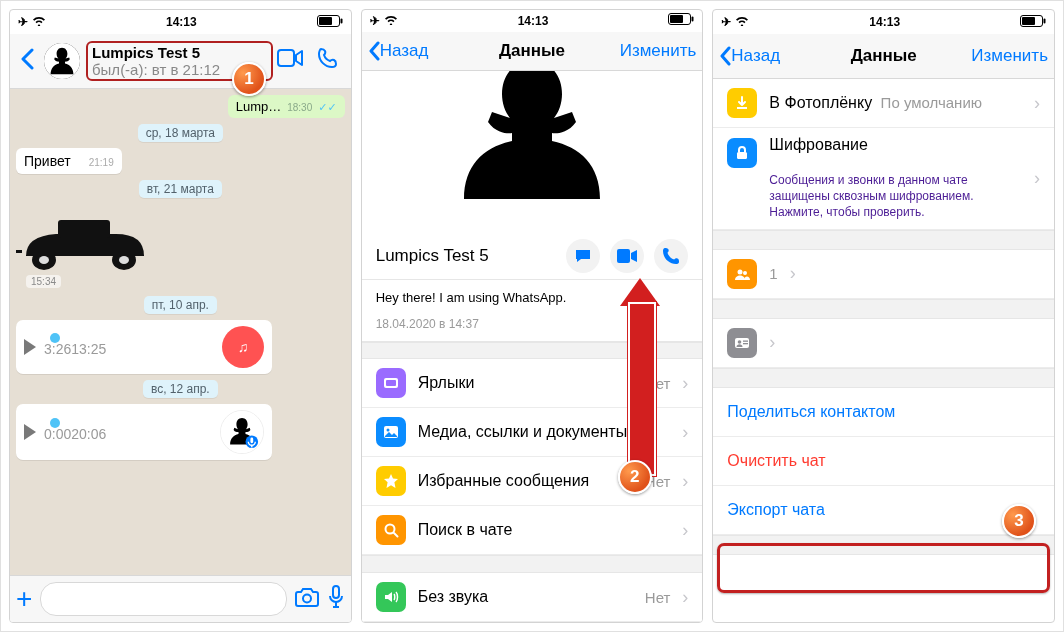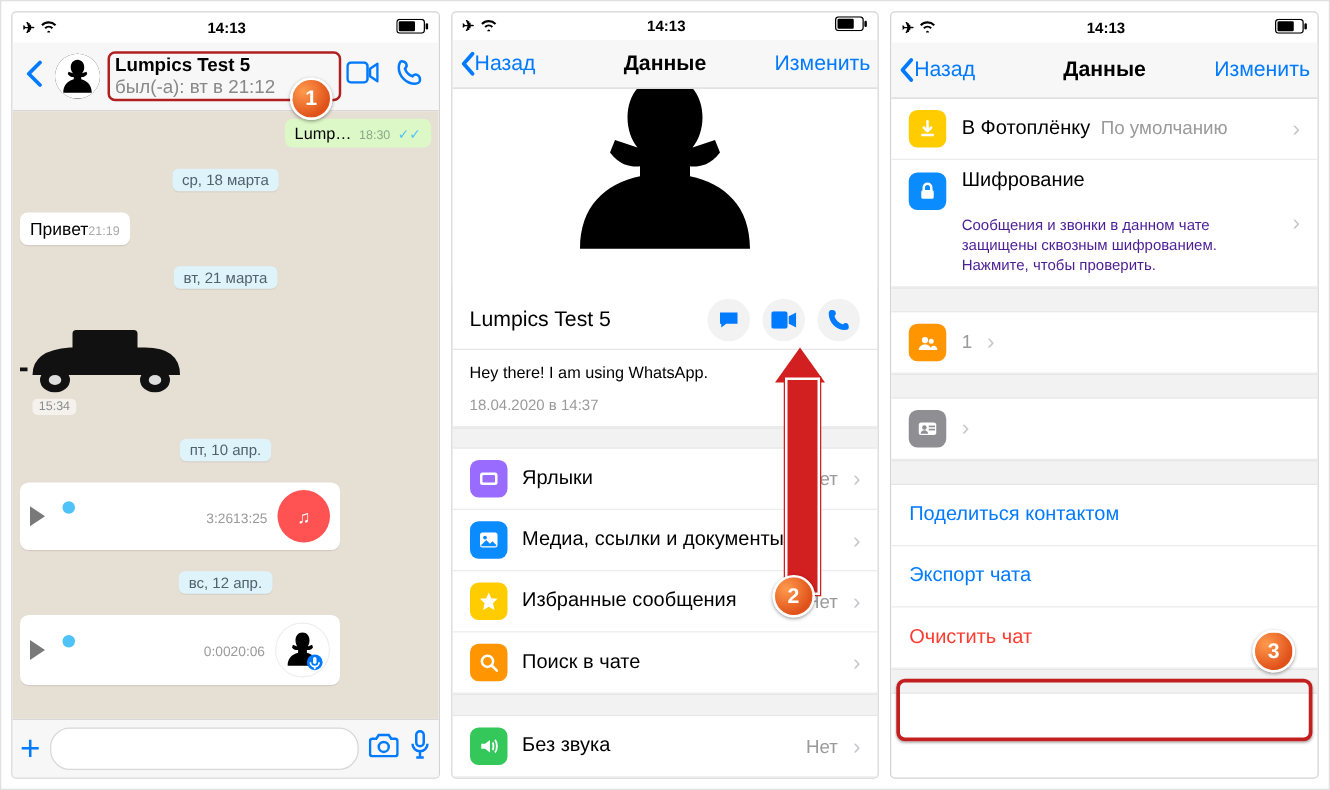--- a/index.html
+++ b/index.html
@@ -21,33 +21,33 @@
 .chathead{height:54px;display:flex;align-items:center;padding:0 6px;background:#f7f7f7;border-bottom:1px solid #d8d8d8}
 .chathead .back{color:#007aff;font-size:26px;padding:0 4px}
 .chathead .avatar{width:36px;height:36px;border-radius:50%;background:#222;margin:0 6px;display:flex;align-items:flex-end;justify-content:center;overflow:hidden}
 .chathead .titleblock{flex:1;min-width:0;border:2px solid #b02020;border-radius:6px;padding:1px 4px;line-height:1.15}
 .chathead .cname{font-size:15px;font-weight:600}
 .chathead .cstatus{font-size:15px;color:#888}
 .chathead .actions{display:flex;gap:14px;color:#007aff;font-size:22px;padding:0 6px 0 4px}
 
 
 .chatbody{flex:1;background:#e6dfd4;overflow:hidden;display:flex;flex-direction:column;font-size:14px;padding:4px 6px;position:relative}
-.datechip{align-self:center;background:#dff3fb;border-radius:5px;padding:2px 8px;font-size:12px;color:#52616b;margin:15px 0;box-shadow:0 1px 0 rgba(0,0,0,.06)}
+.datechip{align-self:center;background:#dff3fb;border-radius:5px;padding:2px 8px;font-size:12px;color:#52616b;margin:4px 0;box-shadow:0 1px 0 rgba(0,0,0,.06)}
 .bubbleout{align-self:flex-end;background:#dcf8c6;border-radius:6px;padding:4px 8px;margin:2px 0;font-size:13px;display:flex;align-items:baseline;gap:6px}
 .bubbleout .time{font-size:10px;color:#8aa98a}
 .bubbleout .ticks{font-size:11px;color:#4fc3f7}
-.bubblein{align-self:flex-start;background:#fff;border-radius:6px;padding:5px 8px;margin:2px 0;font-size:14px;display:flex;align-items:baseline;gap:0;box-shadow:0 1px 0 rgba(0,0,0,.08)}
+.bubblein{align-self:flex-start;background:#fff;border-radius:6px;padding:5px 8px;margin:2px 0;font-size:14px;display:flex;align-items:baseline;gap:18px;box-shadow:0 1px 0 rgba(0,0,0,.08)}
 .bubblein .time{font-size:10px;color:#aaa}
 .sticker{align-self:flex-start;margin:4px 0 0 0}
 .sttime{align-self:flex-start;font-size:10px;color:#8a8a8a;background:rgba(255,255,255,.6);padding:1px 5px;border-radius:4px;margin:2px 0 4px 10px}
 .voice{align-self:flex-start;background:#fff;border-radius:7px;padding:6px 8px;margin:2px 0;display:flex;align-items:center;gap:8px;width:240px;box-shadow:0 1px 0 rgba(0,0,0,.08)}
 .voice .play{width:0;height:0;border-top:8px solid transparent;border-bottom:8px solid transparent;border-left:12px solid #797979}
 .voice .track{flex:1;height:2px;background:#d0d0d0;position:relative}
 .voice .dot{position:absolute;left:6px;top:-4px;width:10px;height:10px;border-radius:50%;background:#4fc3f7}
-.voice .times{display:flex;justify-content:flex-end;font-size:11px;color:#9a9a9a;width:100%;margin-top:2px}
+.voice .times{display:flex;justify-content:flex-start;font-size:14px;color:#9a9a9a;width:100%;margin-top:2px}
 .voice .vcol{flex:1;display:flex;flex-direction:column;gap:2px}
 .voice .vbadge{width:42px;height:42px;border-radius:50%;display:flex;align-items:center;justify-content:center}
 .vb-music{background:#ff5252;color:#fff}
 .vb-avatar{background:#fff;border:1px solid #eee;overflow:hidden}
 
 .inputbar{height:46px;background:#f7f7f7;border-top:1px solid #d8d8d8;display:flex;align-items:center;padding:0 6px;gap:8px}
 .inputbar .plus{color:#007aff;font-size:28px;font-weight:300}
 .inputbar .field{flex:1;height:32px;background:#fff;border:1px solid #d8d8d8;border-radius:16px}
 .inputbar .ic{color:#007aff;font-size:20px}
 
@@ -434,25 +434,25 @@
             </svg>
           </div>
           <div class="chev">›</div>
         </div>
   </div>
   <div class="sep"></div>
   <div class="list">
     <div class="row link">
           <div class="rlabel">Поделиться контактом</div>
         </div>
+    <div class="row red">
+          <div class="rlabel">Очистить чат</div>
+        </div>
     <div class="row link">
           <div class="rlabel">Экспорт чата</div>
-        </div>
-    <div class="row red">
-          <div class="rlabel">Очистить чат</div>
         </div>
   </div>
   <div class="sep"></div>
 
   <div class="red-outline" style="left:4px;right:4px;top:533px;height:44px"></div>
   <div class="callout" style="right:18px;top:494px">3</div>
 </div>
 
 </div>
 

